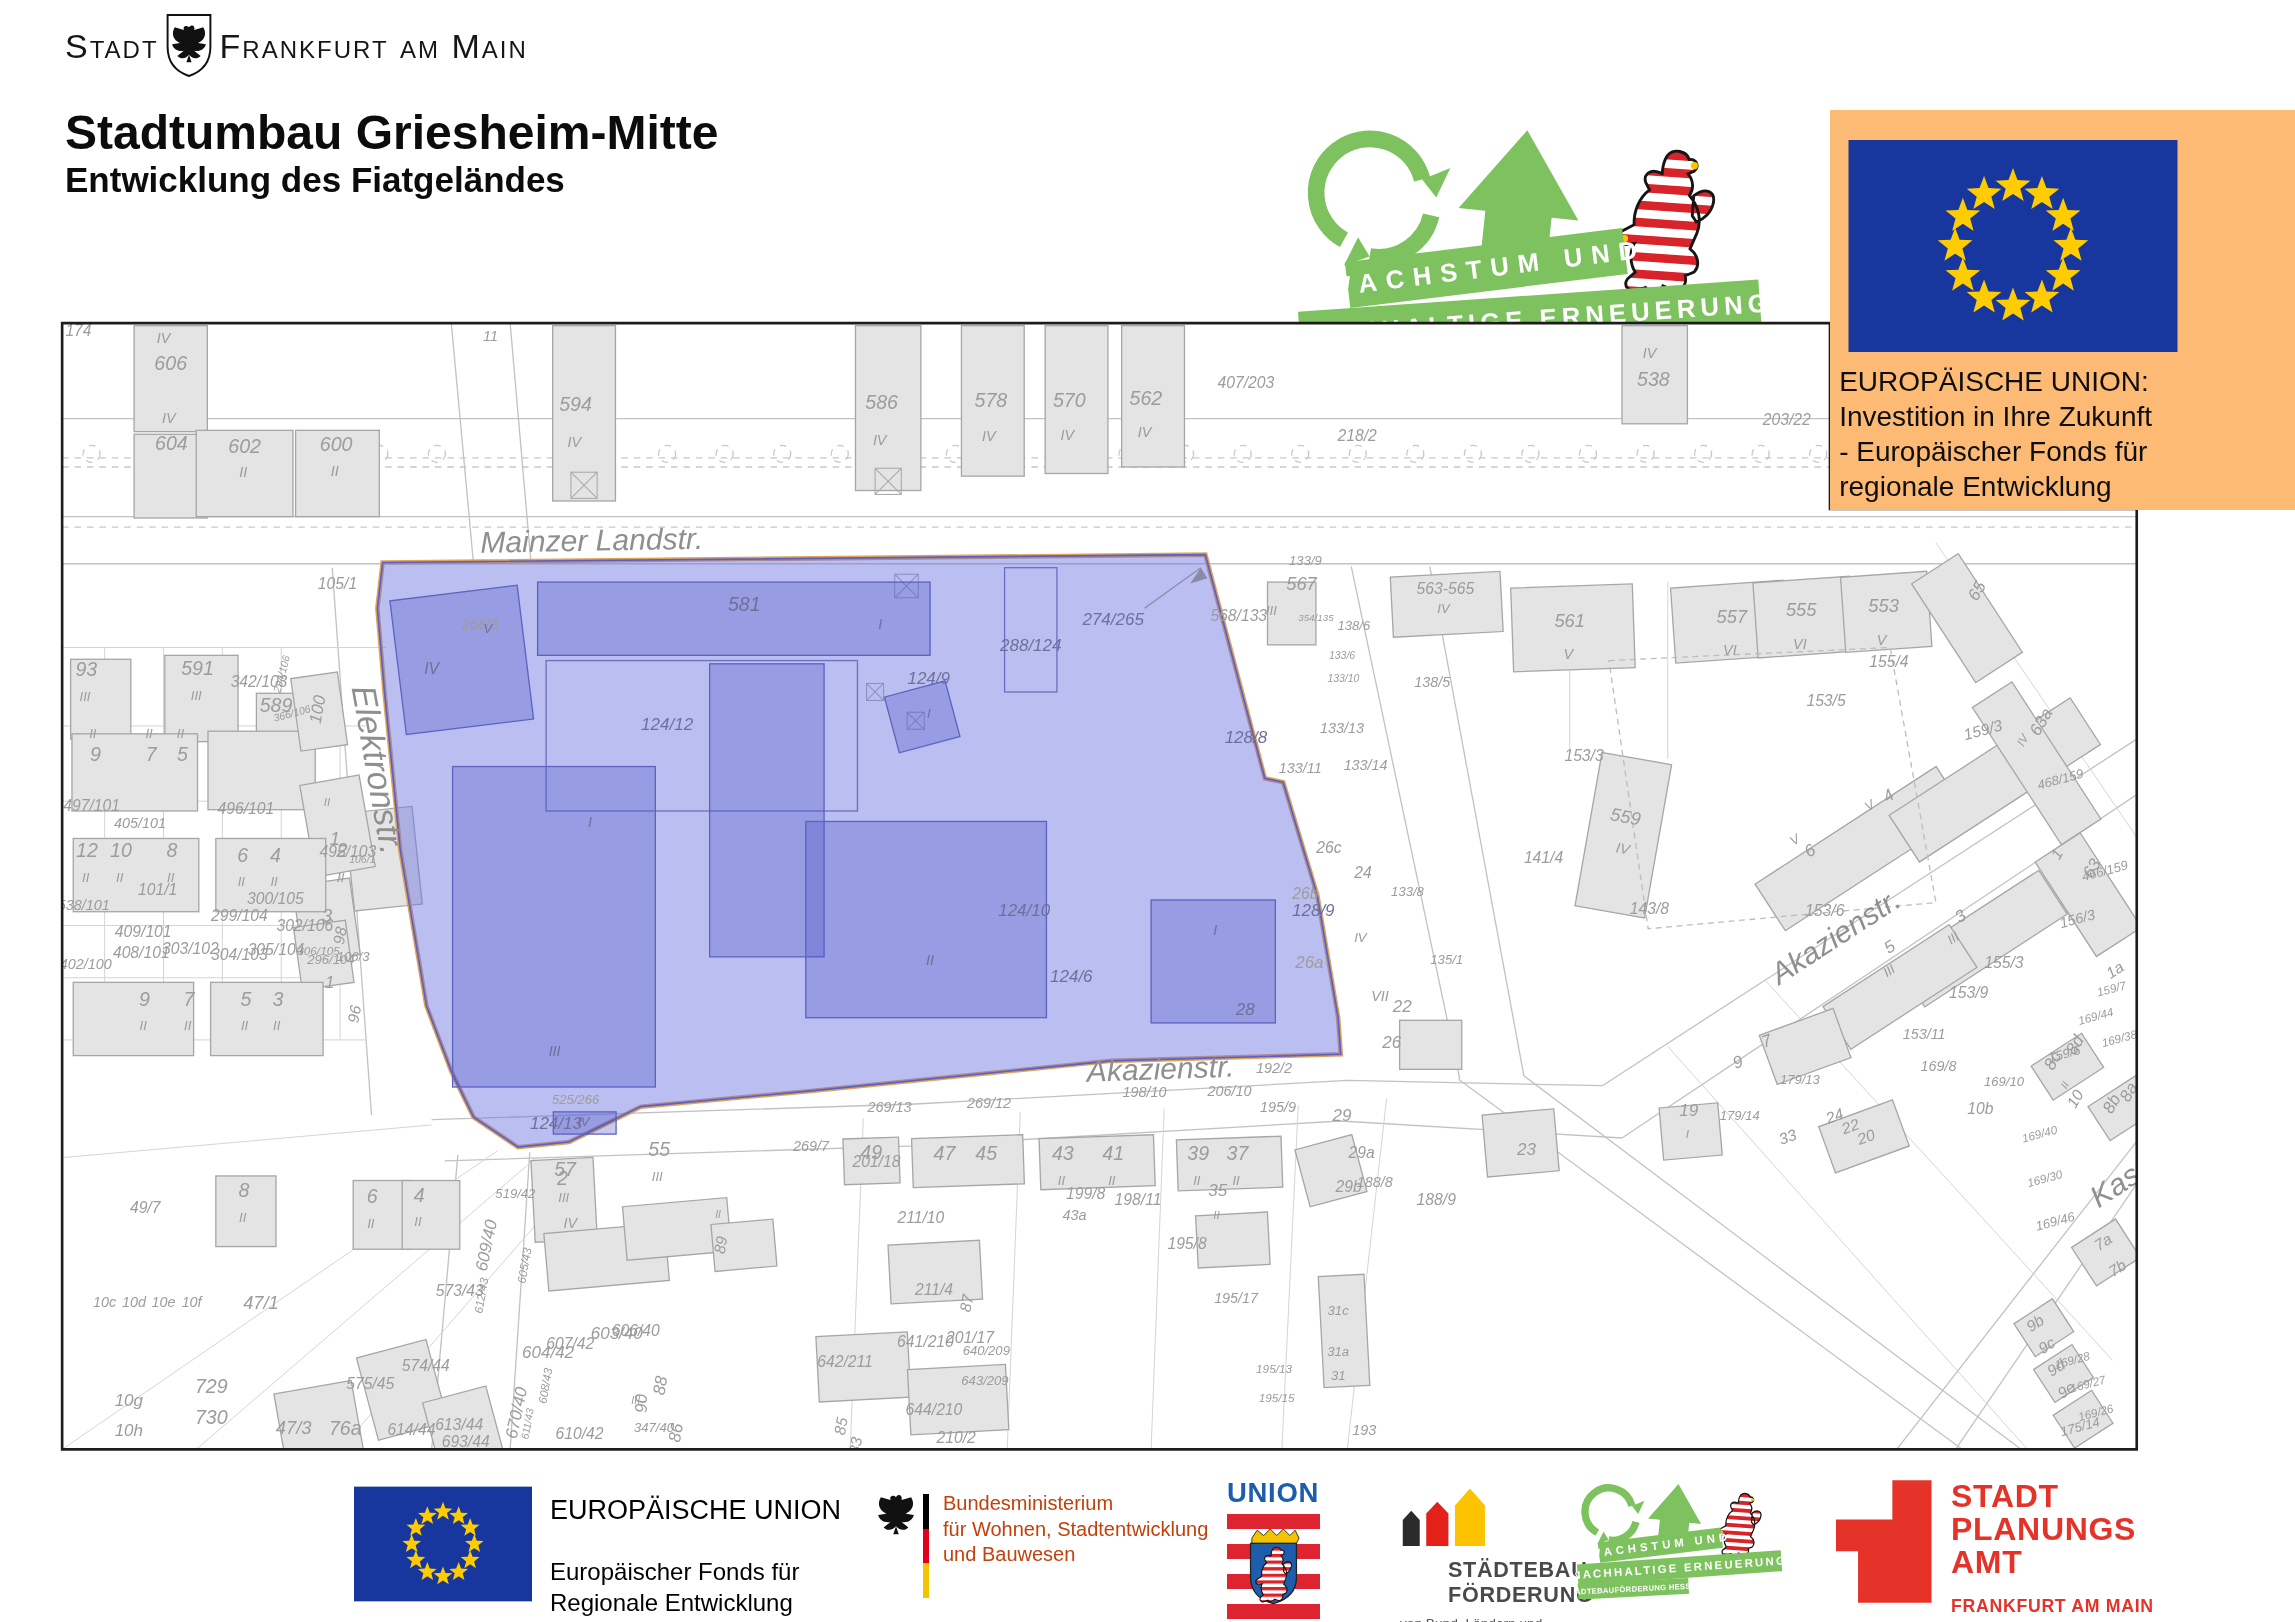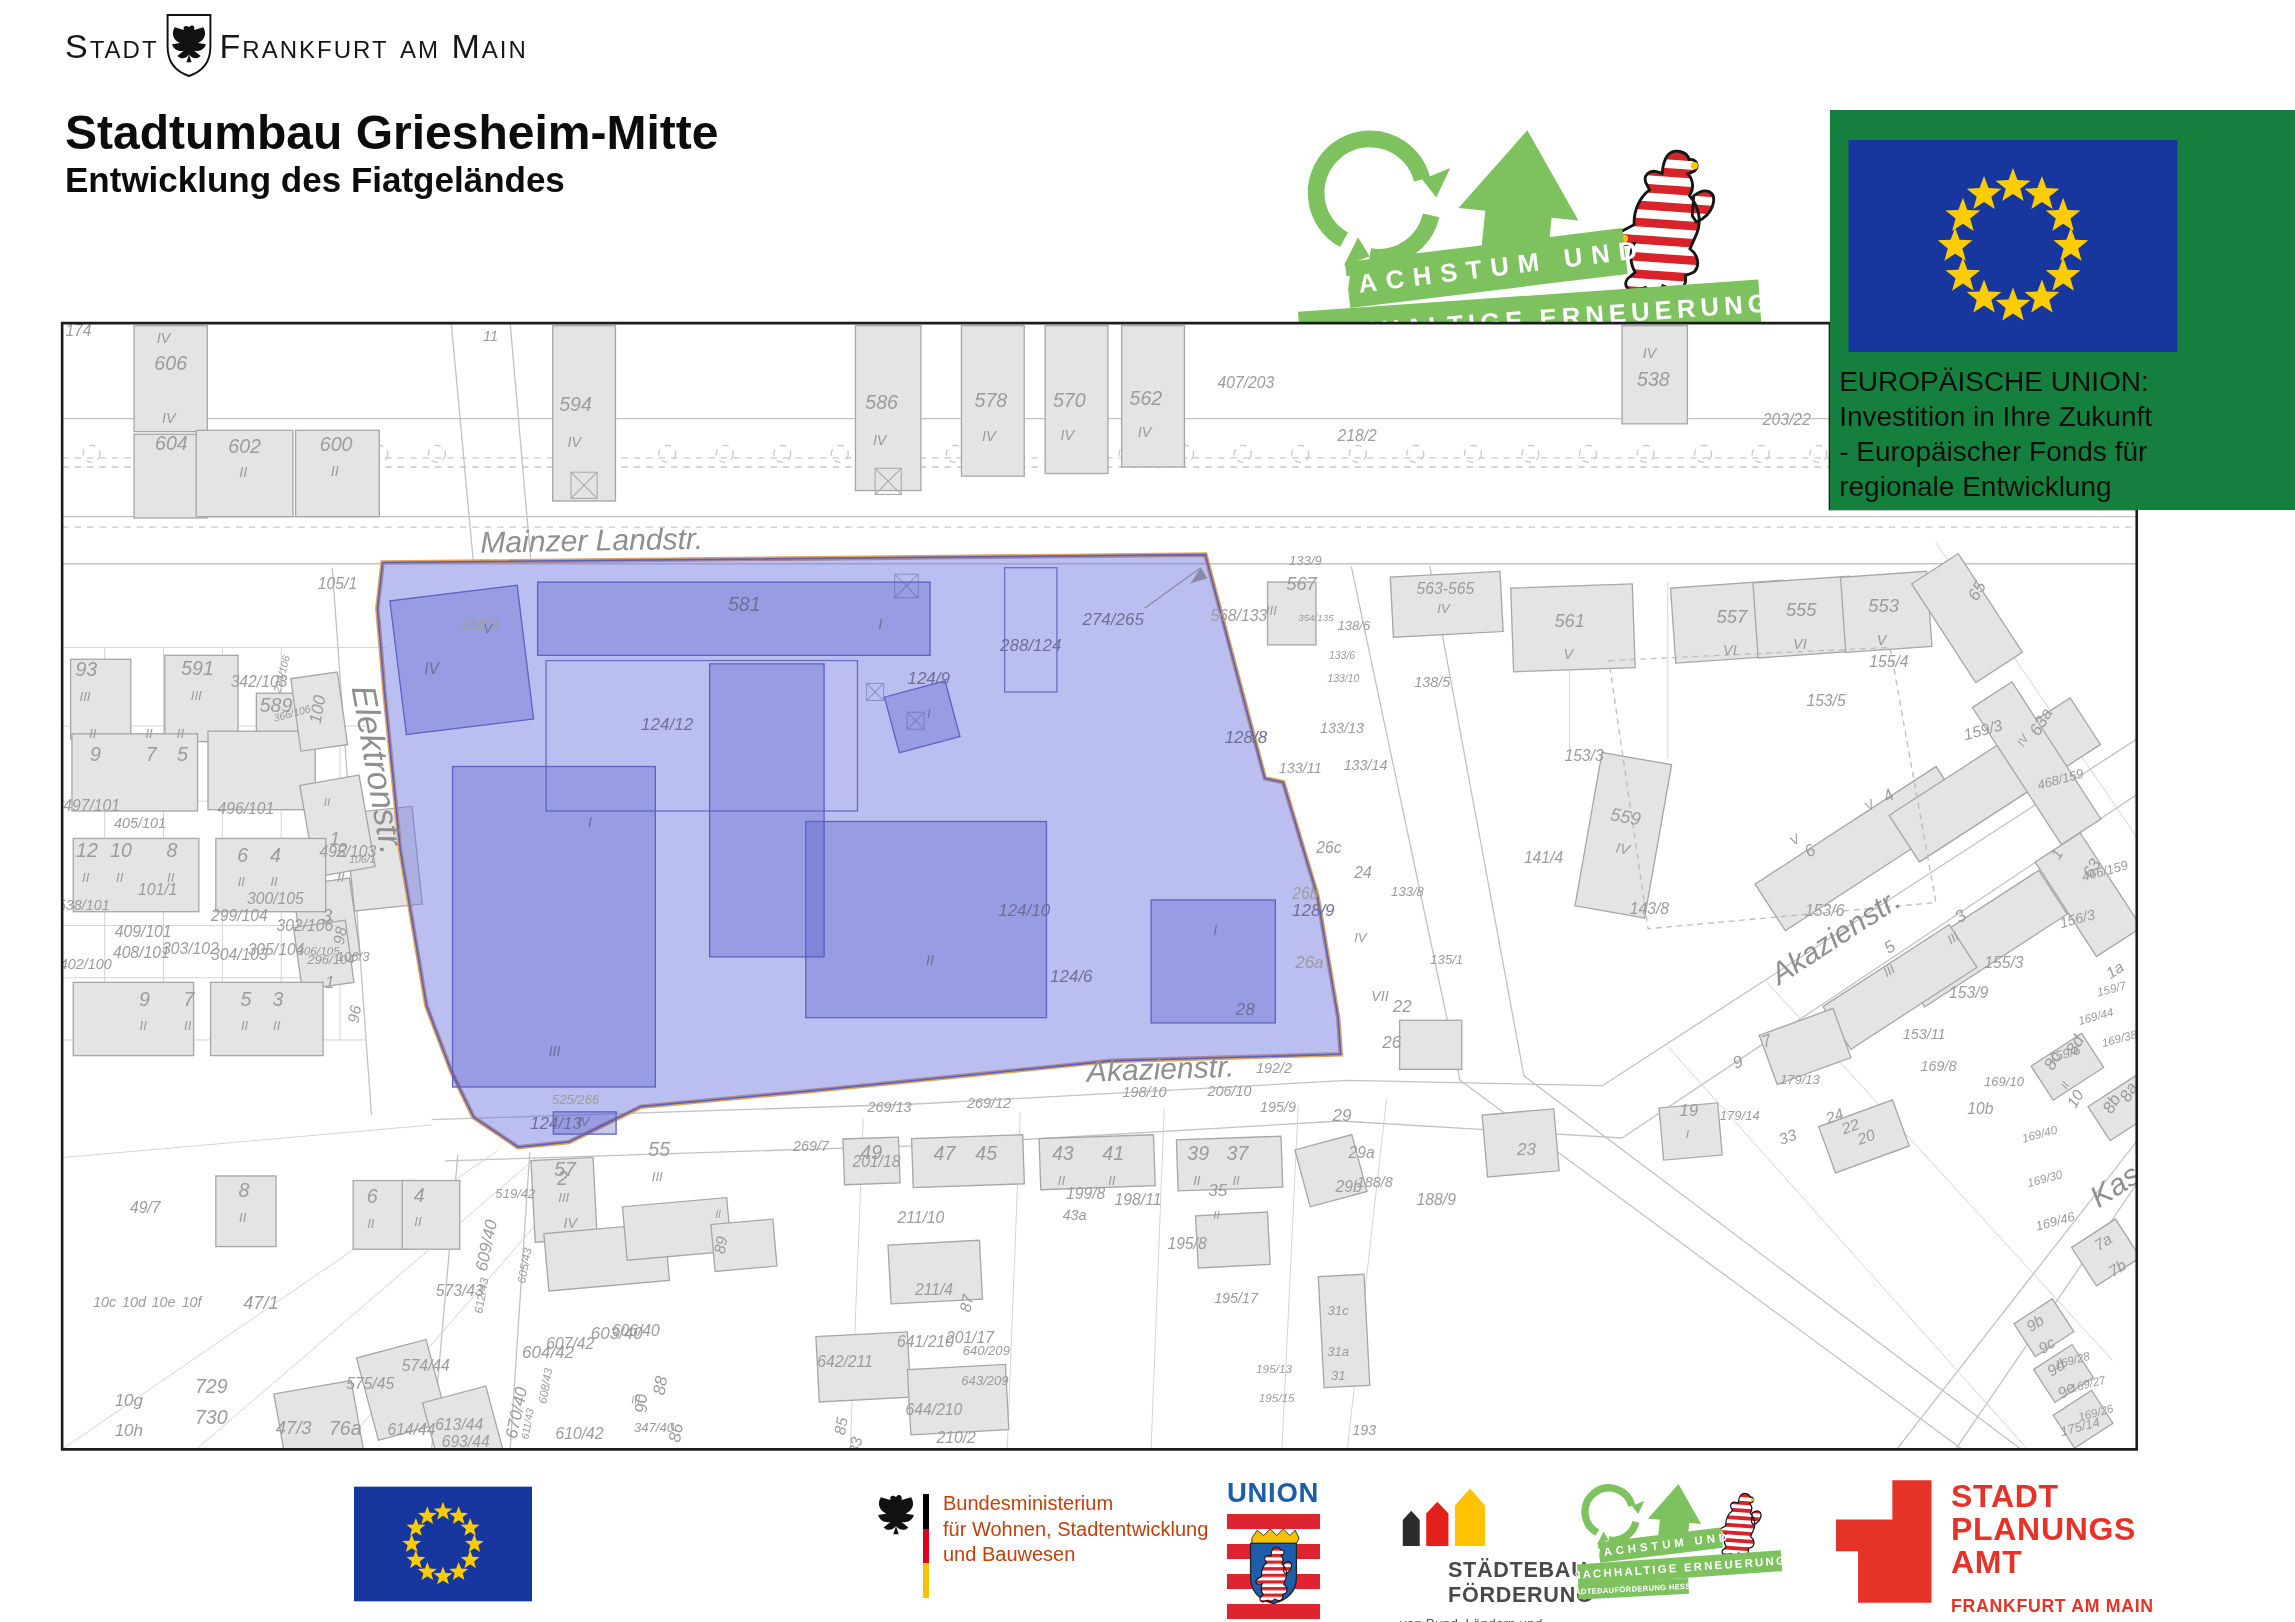--- a/index.html
+++ b/index.html
@@ -6,21 +6,21 @@
   #page{position:relative;width:2295px;height:1622px;background:#fff;overflow:hidden;
         font-family:"Liberation Sans",sans-serif;padding-left:6px;}
   
   #ffm-logo{position:absolute;left:65px;top:13px;display:flex;align-items:center;gap:6.5px;
             font-variant:small-caps;font-size:34px;letter-spacing:2px;color:#161616;}
   #ffm-logo .w{line-height: 1;}
   #titleblock{position:absolute;left:65px;top:99px;color:#0c0c0c;}
   #subtitle{font-size:48px;font-weight:bold;line-height:1.12;margin-top:7px;}
   #maintitle{font-size:35px;font-weight:bold;line-height:1.12;}
   #wn-big{position:absolute;left:1294px;top:110px;width:487px;height:284px;}
-  #eu-box{position:absolute;left:1830px;top:110px;width:465px;height:400px;background:#15803d;z-index:6;}
+  #eu-box{position:absolute;left:1830px;top:110px;width:465px;height:400px;background:#fdba74;z-index:6;}
   #eu-box svg{position:absolute;left:9.2px;top:30px;}
   #eu-text{position:absolute;left:9.2px;top:254px;font-size:28px;line-height:35px;color:#0e0e0e;white-space:nowrap;}
   
   #map-svg{position:absolute;left:0;top:0;z-index:1;}
   .gb{fill:#e4e4e4;stroke:#a6a6a6;stroke-width:2;}
   .dp{fill:none;stroke:#bdbdbd;stroke-width:2;stroke-dasharray:9 7;}
   .rl{stroke:#c2c2c2;stroke-width:2;fill:none;}
   .rld{stroke:#c8c8c8;stroke-width:2;fill:none;stroke-dasharray:10 9;}
   .pl{stroke:#d3d3d3;stroke-width:1.5;fill:none;}
   .bb{fill:rgba(72,80,196,0.30);stroke:#5c63c2;stroke-width:2;}
@@ -676,20 +676,27 @@
         <polygon points="365.0,144.0 372.4,163.8 393.5,164.7 377.0,177.9 382.6,198.3 365.0,186.6 347.4,198.3 353.0,177.9 336.5,164.7 357.6,163.8" fill="#ffcc00"></polygon>
         <polygon points="352.3,193.0 359.7,212.8 380.8,213.7 364.3,226.9 369.9,247.3 352.3,235.6 334.6,247.3 340.3,226.9 323.7,213.7 344.9,212.8" fill="#ffcc00"></polygon>
         <polygon points="317.5,228.9 324.9,248.7 346.0,249.6 329.5,262.8 335.1,283.1 317.5,271.5 299.9,283.1 305.5,262.8 289.0,249.6 310.1,248.7" fill="#ffcc00"></polygon>
         <polygon points="270.0,242.0 277.4,261.8 298.5,262.7 282.0,275.9 287.6,296.3 270.0,284.6 252.4,296.3 258.0,275.9 241.5,262.7 262.6,261.8" fill="#ffcc00"></polygon>
         <polygon points="222.5,228.9 229.9,248.7 251.0,249.6 234.5,262.8 240.1,283.1 222.5,271.5 204.9,283.1 210.5,262.8 194.0,249.6 215.1,248.7" fill="#ffcc00"></polygon>
         <polygon points="187.7,193.0 195.1,212.8 216.3,213.7 199.7,226.9 205.4,247.3 187.7,235.6 170.1,247.3 175.7,226.9 159.2,213.7 180.3,212.8" fill="#ffcc00"></polygon>
         <polygon points="175.0,144.0 182.4,163.8 203.5,164.7 187.0,177.9 192.6,198.3 175.0,186.6 157.4,198.3 163.0,177.9 146.5,164.7 167.6,163.8" fill="#ffcc00"></polygon>
         <polygon points="187.7,95.0 195.1,114.8 216.3,115.7 199.7,128.9 205.4,149.3 187.7,137.6 170.1,149.3 175.7,128.9 159.2,115.7 180.3,114.8" fill="#ffcc00"></polygon>
         <polygon points="222.5,59.1 229.9,78.9 251.0,79.9 234.5,93.0 240.1,113.4 222.5,101.7 204.9,113.4 210.5,93.0 194.0,79.9 215.1,78.9" fill="#ffcc00"></polygon>
       </svg>
+    <div id="f-eu-text">
+      <div class="t1">EUROPÄISCHE UNION</div>
+      <div class="t2">
+        <div>Europäischer Fonds für</div>
+        <div>Regionale Entwicklung</div>
+      </div>
+    </div>
   </div>
 
   <div class="fitem" style="left:875px;top:1490px;width:340px;height:124px">
     <svg width="42" height="44" viewBox="0 0 60 64" style="position:absolute;left:0;top:2.6px">
       <use href="#adlerP"></use>
     </svg>
     <div style="position:absolute;left:48px;top:3.9px;width:5.9px;height:35px;background:#000"></div>
     <div style="position:absolute;left:48px;top:39px;width:5.9px;height:35px;background:#e1001a"></div>
     <div style="position:absolute;left:48px;top:73px;width:5.9px;height:35px;background:#f5c400"></div>
     <div id="f-bund-text">

